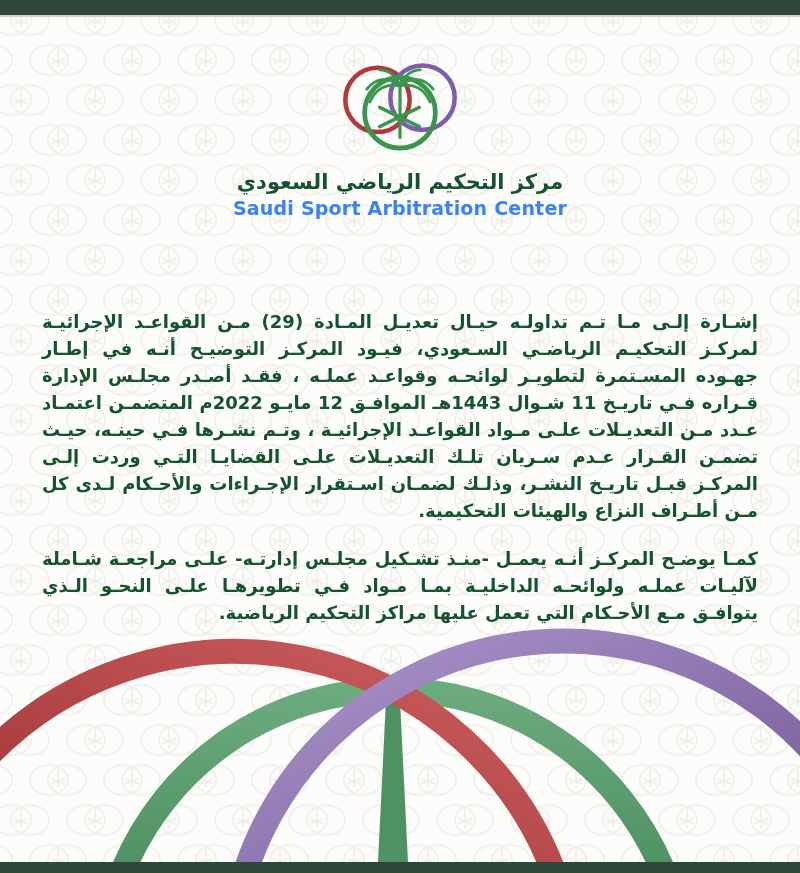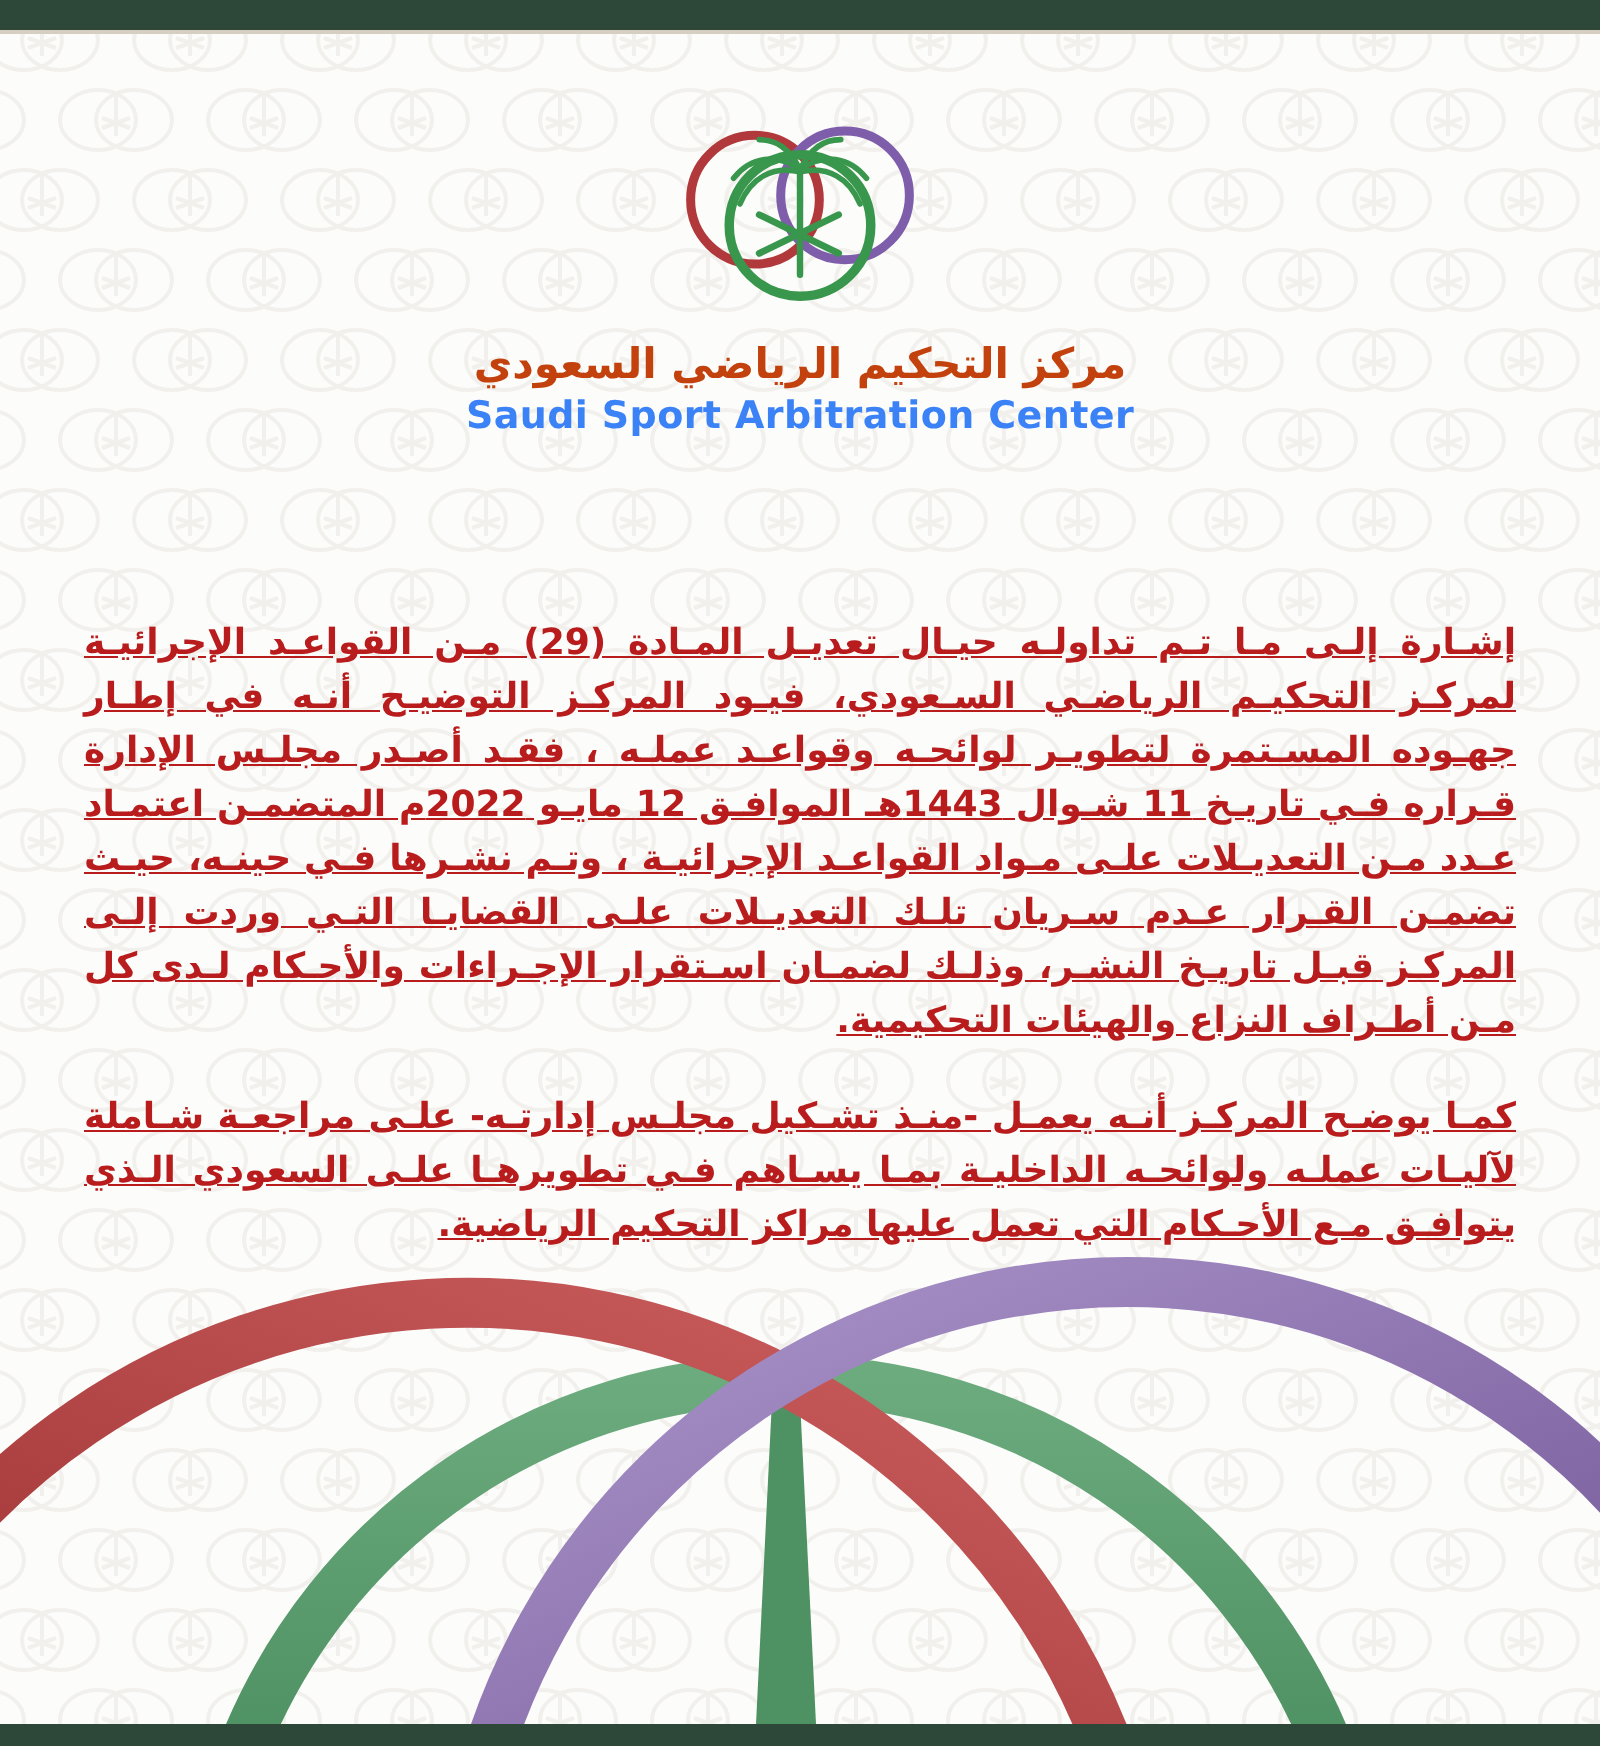--- a/index.html
+++ b/index.html
@@ -14,32 +14,32 @@
   .arcs{position:absolute;left:0;bottom:11px;width:800px;height:240px;z-index:1;pointer-events:none;}
   .topbar{position:absolute;top:0;left:0;width:800px;height:15px;z-index:3;}
   .topbar-underline{position:absolute;top:15px;left:0;width:800px;height:2px;background:#d6cfc1;z-index:3;}
   .bottombar{position:absolute;bottom:0;left:0;width:800px;height:11px;z-index:3;}
 
   
   header{position:relative;z-index:2;text-align:center;padding-top:60px;}
   .logo-svg{width:178px;height:99px;display:inline-block;}
   .title-ar{
     margin:6px 0 2px;font-size:21px;line-height:26px;font-weight:bold;
-    color:#c2410c;direction:rtl;
+    color:#14532d;direction:rtl;
   }
   .title-en{
     margin:0;font-size:19px;line-height:23px;font-weight:bold;
     color:#3b82f6;letter-spacing:.2px;
   }
 
   
   main{
     position:relative;z-index:2;margin:88px 42px 0 42px;
     direction:rtl;text-align:justify;text-align-last:right;
-    color:#b91c1c;font-size:18px;line-height:27px;font-weight:bold;text-decoration:underline;
+    color:#14532d;font-size:18px;line-height:27px;font-weight:bold;
   }
   main p{margin:0;}
   main p + p{margin-top:21px;}
 </style>
 </head>
 <body>
 
 <div class="page">
 
   <svg class="watermark" width="800" height="873" xmlns="http://www.w3.org/2000/svg">
@@ -83,21 +83,21 @@
         <path d="M64 44 L101 62" stroke-width="3.2"></path>
         <path d="M101 44 L64 62" stroke-width="3.2"></path>
       </g>
     </svg>
     <h1 class="title-ar">مركز التحكيم الرياضي السعودي</h1>
     <div class="title-en">Saudi Sport Arbitration Center</div>
   </header>
 
   <main>
     <p>إشـارة إلـى مـا تـم تداولـه حيـال تعديـل المـادة (29) مـن القواعـد الإجرائيـة لمركـز التحكيـم الرياضـي السـعودي، فيـود المركـز التوضيـح أنـه في إطـار جهـوده المسـتمرة لتطويـر لوائحـه وقواعـد عملـه ، فقـد أصـدر مجلـس الإدارة قـراره فـي تاريـخ 11 شـوال 1443هـ الموافـق 12 مايـو 2022م المتضمـن اعتمـاد عـدد مـن التعديـلات علـى مـواد القواعـد الإجرائيـة ، وتـم نشـرها فـي حينـه، حيـث تضمـن القـرار عـدم سـريان تلـك التعديـلات علـى القضايـا التـي وردت إلـى المركـز قبـل تاريـخ النشـر، وذلـك لضمـان اسـتقرار الإجـراءات والأحـكام لـدى كل مـن أطـراف النزاع والهيئات التحكيمية.</p>
-    <p>كمـا يوضـح المركـز أنـه يعمـل -منـذ تشـكيل مجلـس إدارتـه- علـى مراجعـة شـاملة لآليـات عملـه ولوائحـه الداخليـة بمـا يسـاهم فـي تطويرهـا علـى السعودي الـذي يتوافـق مـع الأحـكام التي تعمل عليها مراكز التحكيم الرياضية.</p>
+    <p>كمـا يوضـح المركـز أنـه يعمـل -منـذ تشـكيل مجلـس إدارتـه- علـى مراجعـة شـاملة لآليـات عملـه ولوائحـه الداخليـة بمـا مـواد فـي تطويرهـا علـى النحـو الـذي يتوافـق مـع الأحـكام التي تعمل عليها مراكز التحكيم الرياضية.</p>
   </main>
 
   <svg class="arcs" viewBox="0 0 800 240" xmlns="http://www.w3.org/2000/svg">
     <defs>
       <linearGradient id="gR" x1="1" y1="0" x2="0" y2="1">
         <stop offset="0" stop-color="#cd5f5f"></stop>
         <stop offset="1" stop-color="#9c3131"></stop>
       </linearGradient>
       <linearGradient id="gG" x1="0" y1="0" x2="0" y2="1">
         <stop offset="0" stop-color="#6cab7e"></stop>

